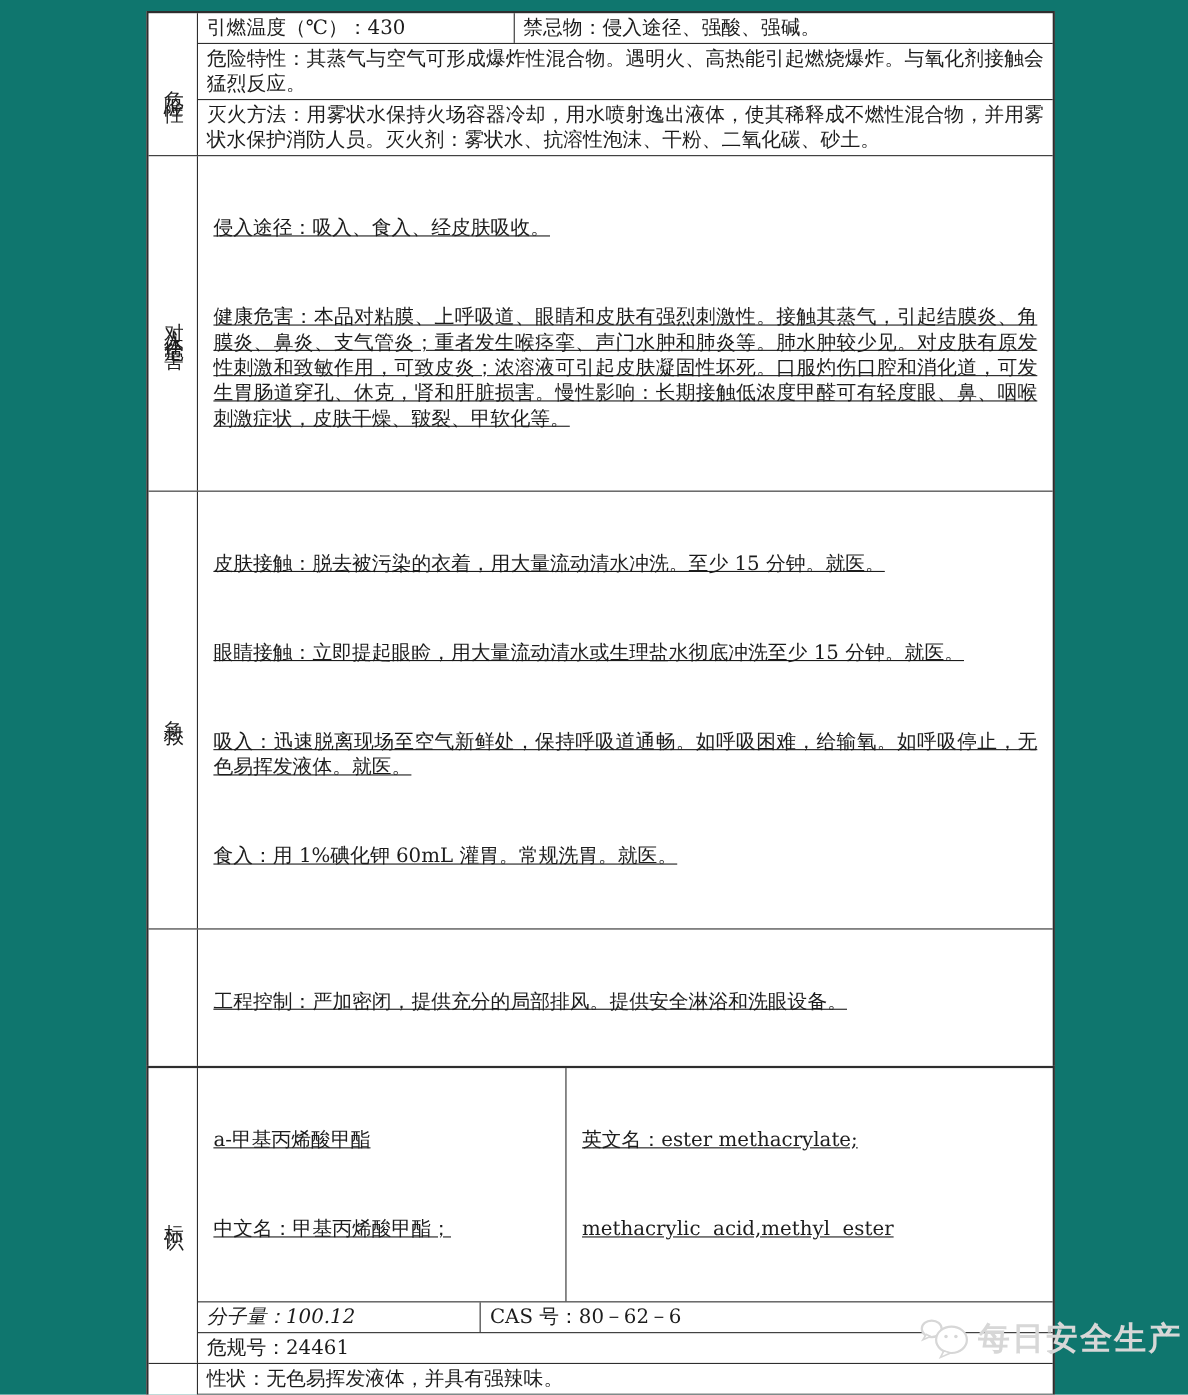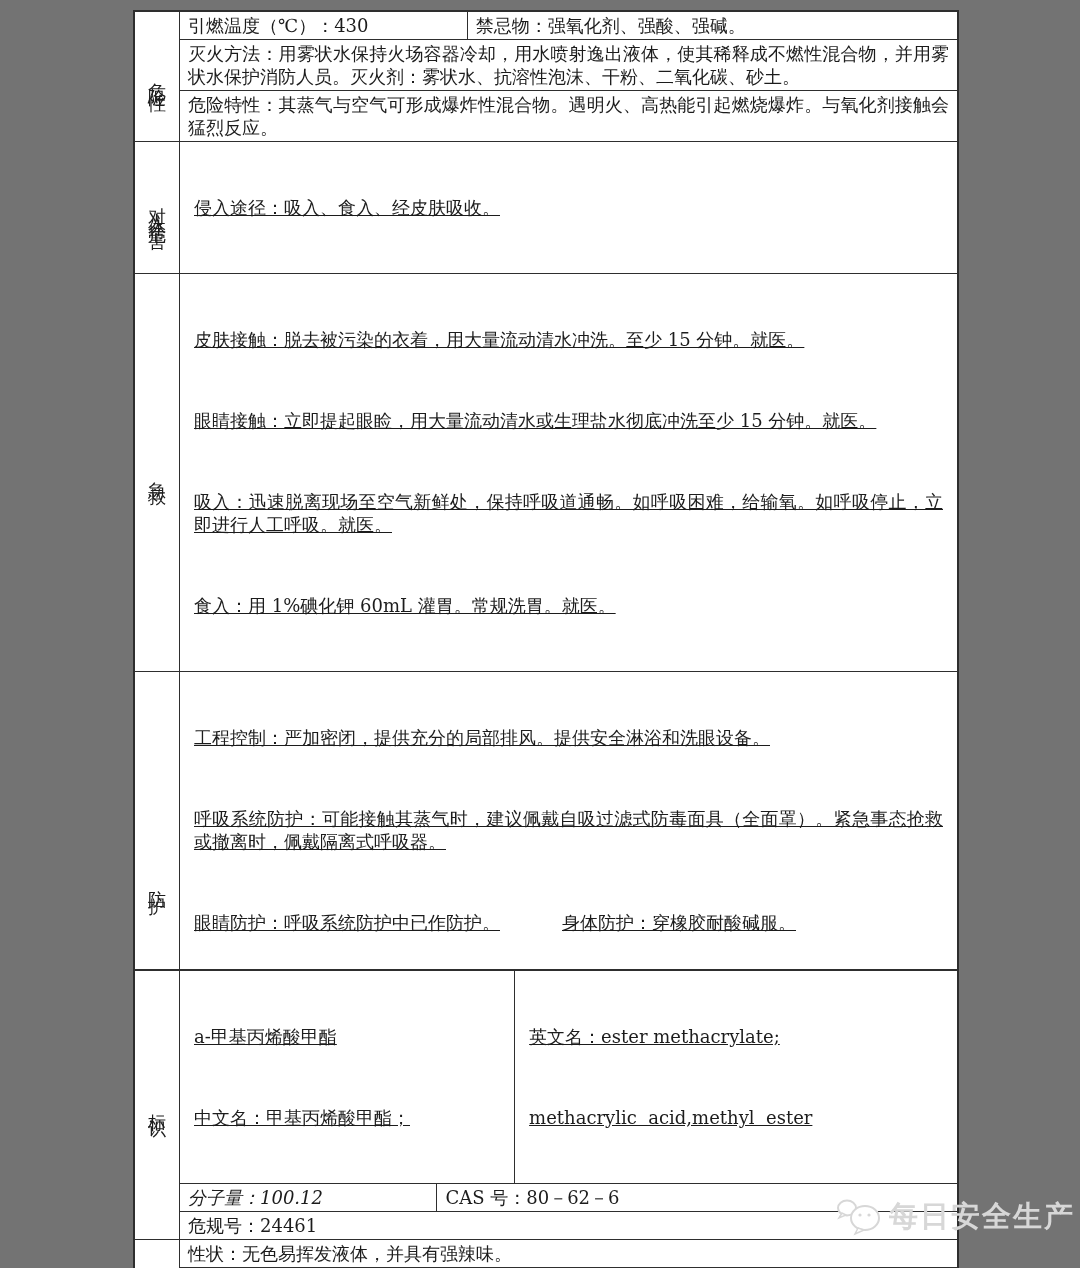--- a/index.html
+++ b/index.html
@@ -1,17 +1,17 @@
 <!DOCTYPE html>
 <html><head>
 <meta charset="utf-8">
 <style>
   html,body { margin:0; padding:0; background:#ffffff; }
   .page {
-    position:relative; width:1080px; height:1268px; background:#737373;
+    position:relative; width:1080px; height:1268px; background:#0f766e;
     font-family:"DejaVu Serif","Liberation Serif",serif;
     color:#1c1c1c; overflow:hidden;
   }
   .tbl {
     position:absolute; left:133px; width:826px;
     border:2px solid #2e2e2e; box-sizing:border-box; background:#fff;
   }
   .t1 { top:10px; }
   .t2 { top:969px; }
   .sec { display:flex; }
@@ -65,55 +65,56 @@
 
   <div class="tbl t1">
 
     <div class="sec">
       <div class="lbl">
           <span>危险性</span>
         </div>
       <div class="rows">
         <div class="row">
           <div class="cell wA">引燃温度（℃）：430</div>
-          <div class="cell grow">禁忌物：强氧化剂、强酸、强碱。</div>
+          <div class="cell grow">禁忌物：侵入途径、强酸、强碱。</div>
+        </div>
+        <div class="row">
+          <div class="cell grow">危险特性：其蒸气与空气可形成爆炸性混合物。遇明火、高热能引起燃烧爆炸。与氧化剂接触会猛烈反应。</div>
         </div>
         <div class="row">
           <div class="cell grow">灭火方法：用雾状水保持火场容器冷却，用水喷射逸出液体，使其稀释成不燃性混合物，并用雾状水保护消防人员。灭火剂：雾状水、抗溶性泡沫、干粉、二氧化碳、砂土。</div>
-        </div>
-        <div class="row">
-          <div class="cell grow">危险特性：其蒸气与空气可形成爆炸性混合物。遇明火、高热能引起燃烧爆炸。与氧化剂接触会猛烈反应。</div>
         </div>
       </div>
     </div>
 
 
     <div class="sec">
       <div class="lbl">
           <span>对人体危害</span>
         </div>
       <div class="rows">
         <div class="row">
           <div class="cell grow">
             <p class="para">侵入途径：吸入、食入、经皮肤吸收。</p>
+            <p class="para">健康危害：本品对粘膜、上呼吸道、眼睛和皮肤有强烈刺激性。接触其蒸气，引起结膜炎、角膜炎、鼻炎、支气管炎；重者发生喉痉挛、声门水肿和肺炎等。肺水肿较少见。对皮肤有原发性刺激和致敏作用，可致皮炎；浓溶液可引起皮肤凝固性坏死。口服灼伤口腔和消化道，可发生胃肠道穿孔、休克，肾和肝脏损害。慢性影响：长期接触低浓度甲醛可有轻度眼、鼻、咽喉刺激症状，皮肤干燥、皲裂、甲软化等。</p>
           </div>
         </div>
       </div>
     </div>
 
     <div class="sec">
       <div class="lbl">
           <span>急救</span>
         </div>
       <div class="rows">
         <div class="row">
           <div class="cell grow">
             <p class="para">皮肤接触：脱去被污染的衣着，用大量流动清水冲洗。至少 15 分钟。就医。</p>
             <p class="para">眼睛接触：立即提起眼睑，用大量流动清水或生理盐水彻底冲洗至少 15 分钟。就医。</p>
-            <p class="para">吸入：迅速脱离现场至空气新鲜处，保持呼吸道通畅。如呼吸困难，给输氧。如呼吸停止，立即进行人工呼吸。就医。</p>
+            <p class="para">吸入：迅速脱离现场至空气新鲜处，保持呼吸道通畅。如呼吸困难，给输氧。如呼吸停止，无色易挥发液体。就医。</p>
             <p class="para">食入：用 1%碘化钾 60mL 灌胃。常规洗胃。就医。</p>
           </div>
         </div>
       </div>
     </div>
 
     <div class="sec">
       <div class="lbl">
           <span>防护</span>
         </div>

